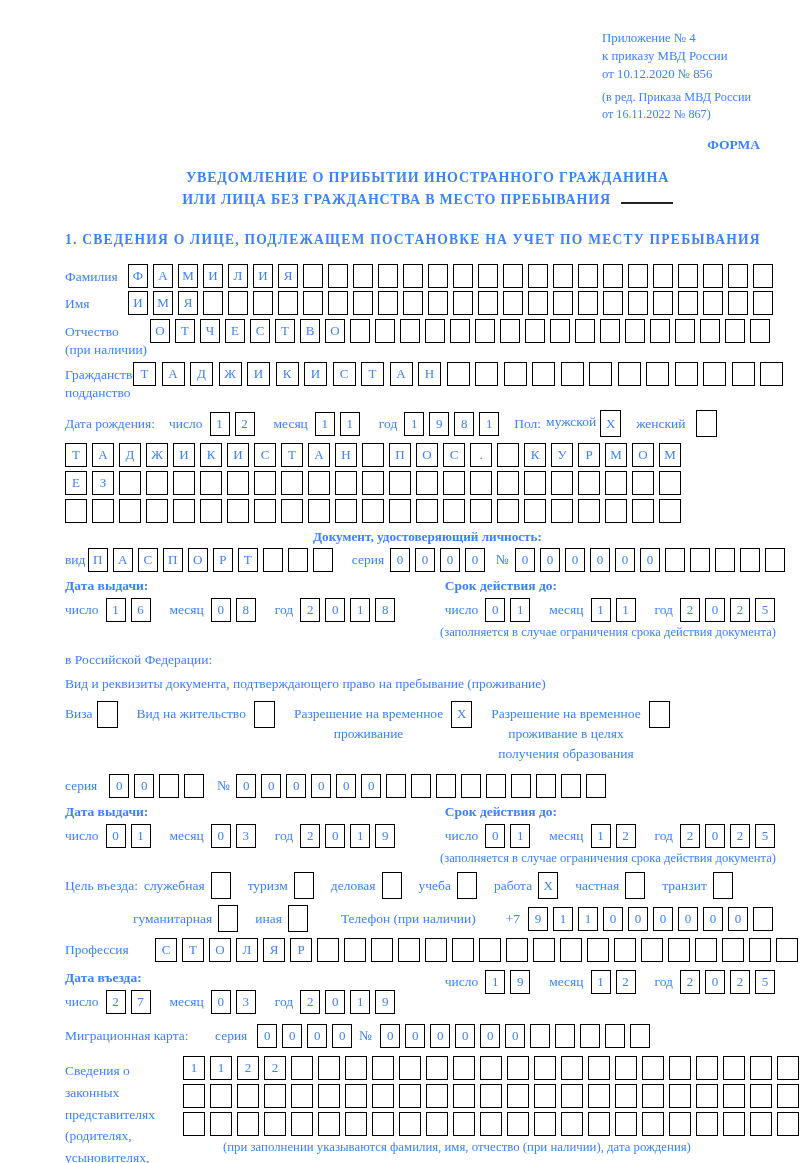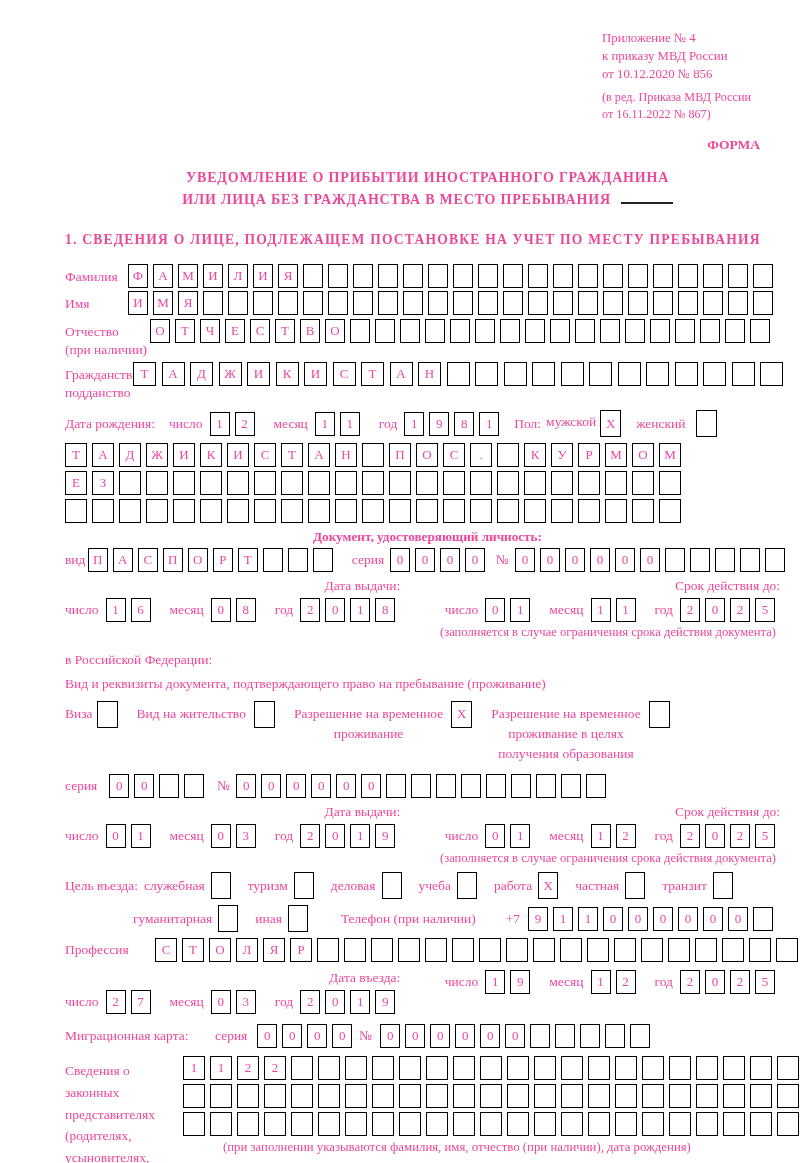--- a/index.html
+++ b/index.html
@@ -1,19 +1,19 @@
 <!DOCTYPE html>
 <html><head>
 <meta charset="utf-8">
 <style>
   html,body{margin:0;padding:0;background:#fff;}
   .page{
     position:relative;
     width:800px;height:1163px;
-    background:#fff;color:#ec4899;
+    background:#fff;color:#3b82f6;
     font-family:"Liberation Serif","DejaVu Serif",serif;
     font-size:13.5px;
     box-sizing:border-box;
     padding:30px 10px 12px 65px;
     overflow:hidden;
   }
   .hdr{display:flex;flex-direction:column;align-items:flex-end;}
   .hdr-block{width:188px;text-align:left;line-height:1.4;font-size:12.8px;}
   .hdr-block .amend{font-size:12.2px;margin-top:5px;}
   .forma{text-align:right;padding-right:30px;font-weight:bold;margin-top:14px;font-size:13.5px;}
@@ -31,21 +31,21 @@
   }
   .wide .cell,.cell.wide{width:22px;}
   .xwide .cell{width:23px;margin-right:5.5px;}
   .cb .cell{width:21px;height:27px;}
   .mt2{margin-top:2px;}.mt3{margin-top:3px;}.mt4{margin-top:4px;}.mt6{margin-top:6px;}
   .mt8{margin-top:8px;}.mt10{margin-top:10px;}.mt16{margin-top:16px;}
   .dg{display:flex;align-items:center;}
   .dg .dlab{margin:0 7px 0 14px;}
   .dg .dlab:first-child{margin-left:0;}
   .dates{display:flex;justify-content:space-between;padding-right:10px;}
-  .date-group .glab{text-align:right;margin-bottom:4px;}
+  .date-group .glab{text-align:left;margin-bottom:4px;font-weight:bold;}
   .note{ text-align:right;padding-right:14px;font-size:12.6px;margin-top:3px;}
   .intro{line-height:1.8;margin-top:8px;}
   .opts{display:flex;align-items:center;}
   .opts .optlab{margin:0 6px 0 12px;}
   .opts .optlab:first-child{margin-left:0;}
   .center-bold{text-align:center;font-weight:bold;font-size:13.2px;}
   .lbl-col{flex:none;line-height:1.6;}
   .rows-col > .cells{margin-bottom:4px;}
   .visa-row{display:flex;align-items:flex-start;}
   .visa-row .vlab{line-height:1.5;padding-top:5px;}

